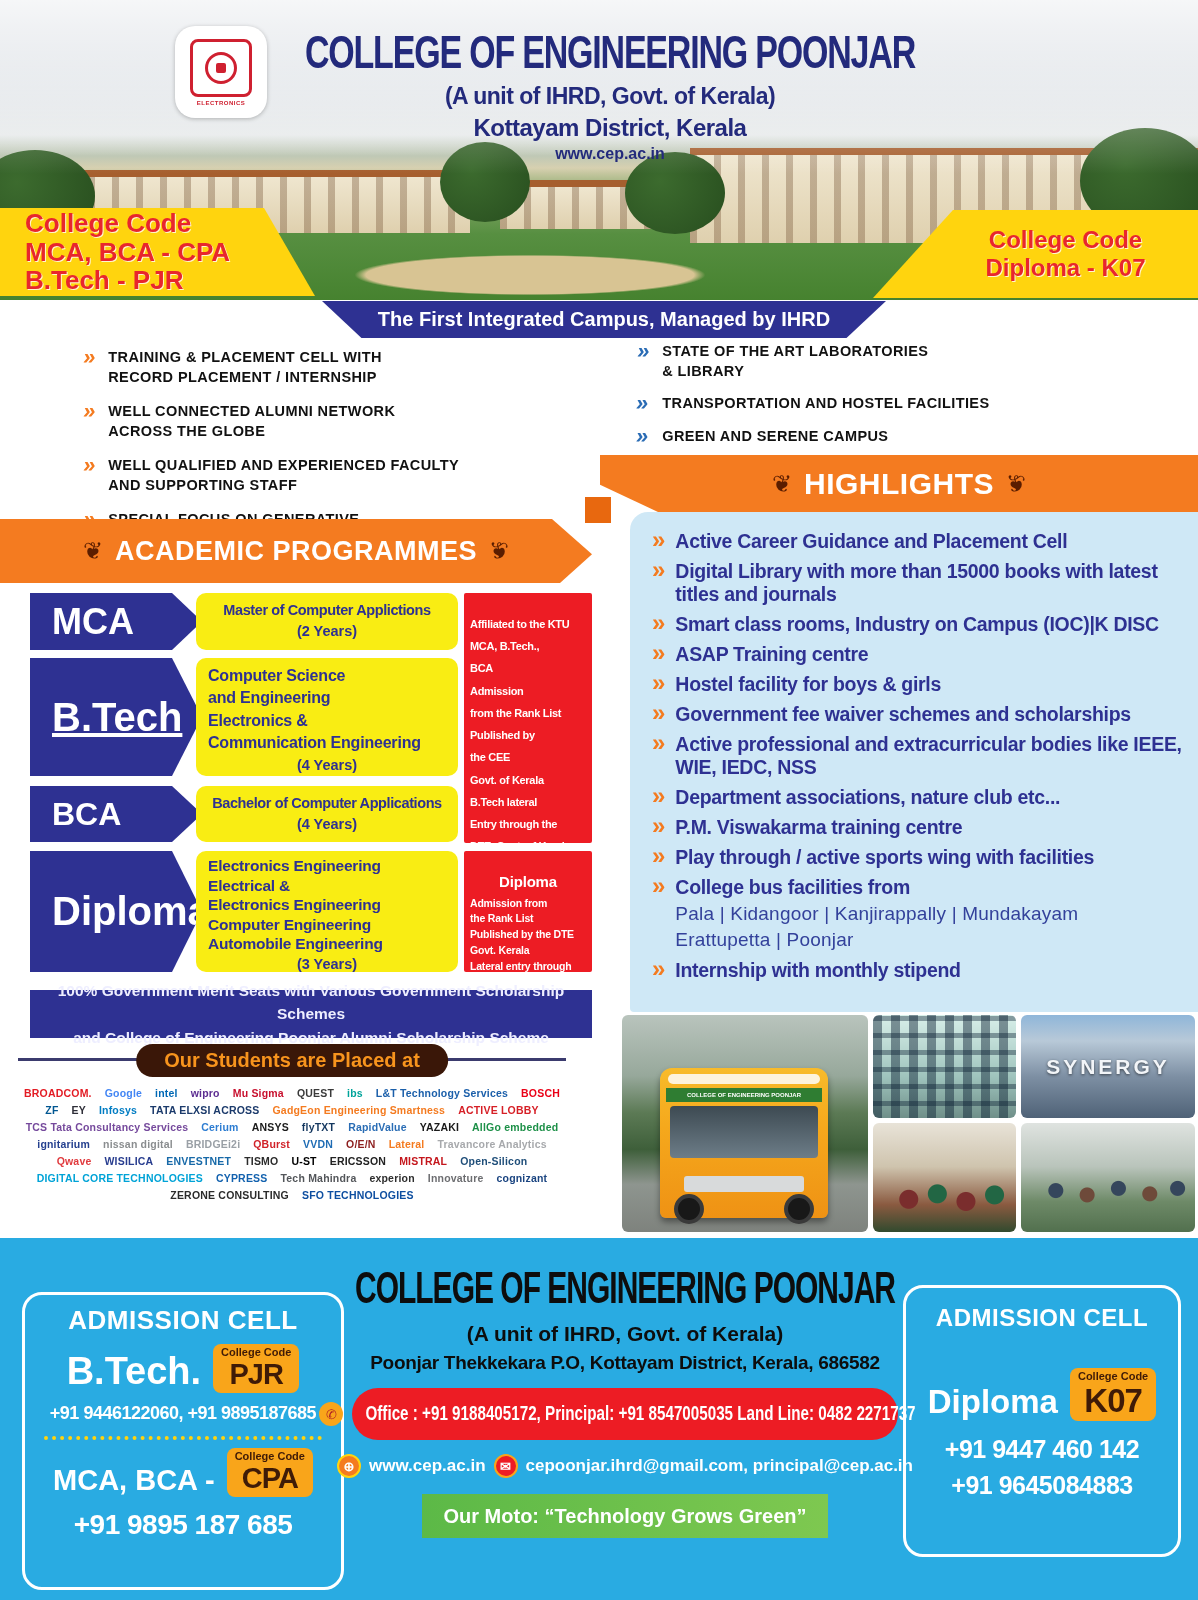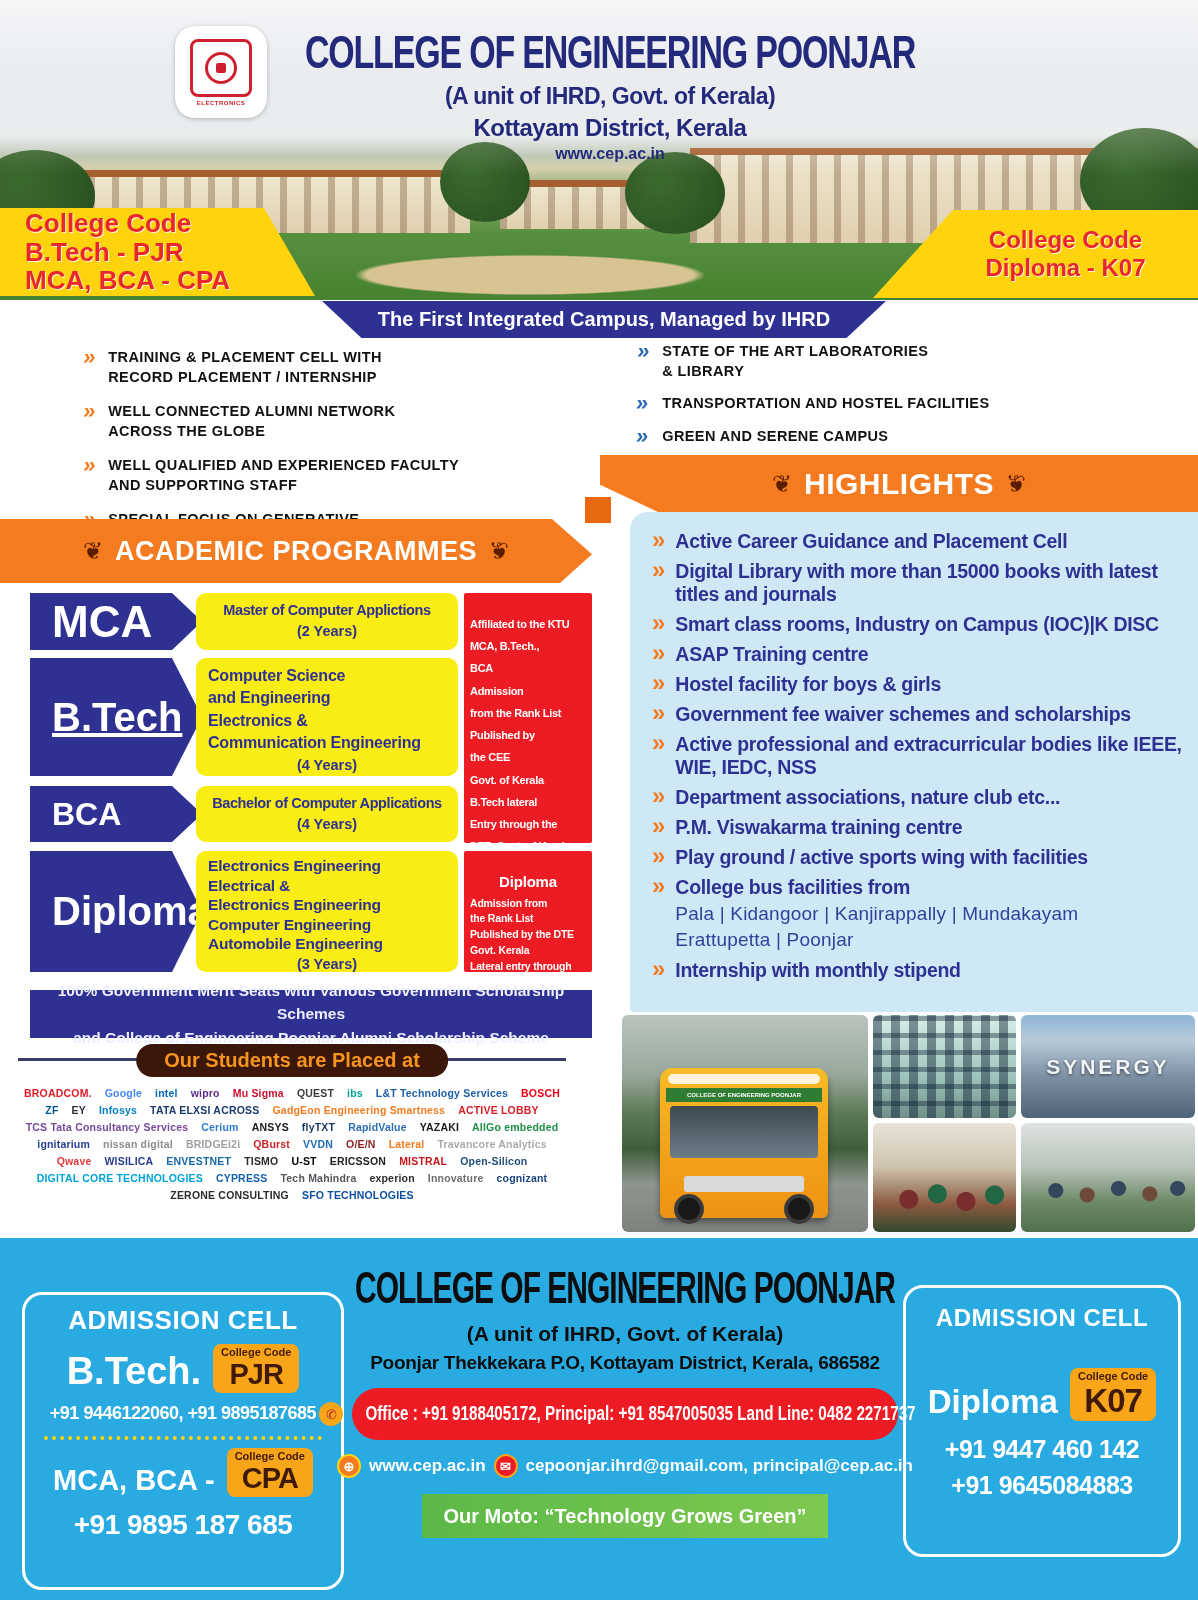--- a/index.html
+++ b/index.html
@@ -196,22 +196,22 @@
 
   <div class="hero-text">
     <div class="h-title">COLLEGE OF ENGINEERING POONJAR</div>
     <div class="h-sub">(A unit of IHRD, Govt. of Kerala)</div>
     <div class="h-loc">Kottayam District, Kerala</div>
     <div class="h-web">www.cep.ac.in</div>
   </div>
 
   <div class="ribbon ribbon-l">
     <div>College Code</div>
+    <div>MCA, BCA - CPA</div>
     <div>B.Tech - PJR</div>
-    <div>MCA, BCA - CPA</div>
   </div>
   <div class="ribbon ribbon-r">
     <div>College Code</div>
     <div>Diploma - K07</div>
   </div>
 
   <div class="campus-banner">The First Integrated Campus, Managed by IHRD</div>
 
   <div class="features feat-l">
 
@@ -264,21 +264,21 @@
       </div>
     </div>
 
   <div class="sec-banner acad-banner">
     <span class="flourish">❦</span>
     <span class="sec-title">ACADEMIC PROGRAMMES</span>
     <span class="flourish flip">❦</span>
   </div>
   <div class="sq-dec"></div>
 
-  <div class="prog-arrow" style="top:593px;height:57px;width:172px;font-size:44px;">MCA</div>
+  <div class="prog-arrow" style="top:593px;height:57px;width:172px;font-size:36px;">MCA</div>
   <div class="ybox ctr" style="top:593px;height:57px;">
     <div class="desc ml">Master of Computer Applictions</div>
     <div class="years">(2 Years)</div>
   </div>
 
   <div class="prog-arrow" style="top:658px;height:118px;width:172px;font-size:40px;text-decoration:underline;">B.Tech</div>
   <div class="ybox leftalign" style="top:658px;height:118px;">
     <div class="desc ml">Computer Science
 and Engineering
 Electronics &amp;
@@ -401,21 +401,21 @@
         <span class="chev">»</span>
         <span>
           <span class="hl-text" style="display:block;">P.M. Viswakarma training centre</span>
 
         </span>
       </div>
 
       <div class="hl-item">
         <span class="chev">»</span>
         <span>
-          <span class="hl-text" style="display:block;">Play ground / active sports wing with facilities</span>
+          <span class="hl-text" style="display:block;">Play through / active sports wing with facilities</span>
 
         </span>
       </div>
 
       <div class="hl-item">
         <span class="chev">»</span>
         <span>
           <span class="hl-text" style="display:block;">College bus facilities from</span>
           <span class="hl-sub ml" style="display:block;">Pala | Kidangoor | Kanjirappally | Mundakayam
 Erattupetta | Poonjar</span>

